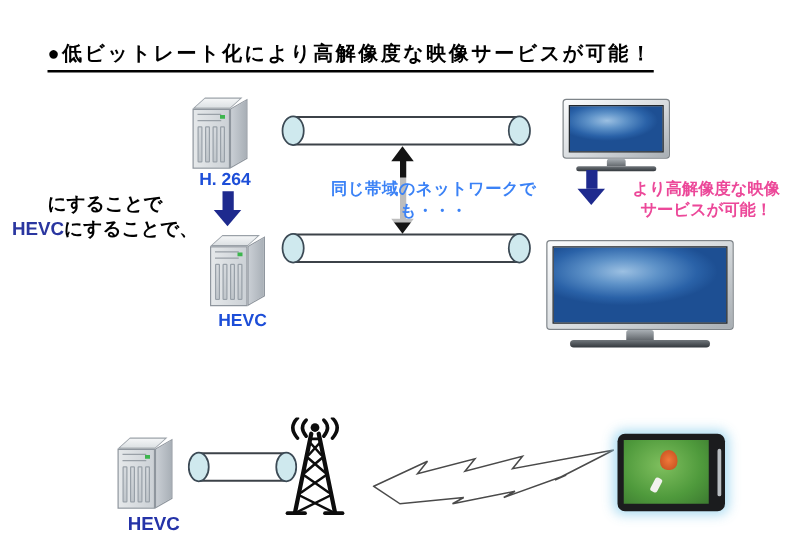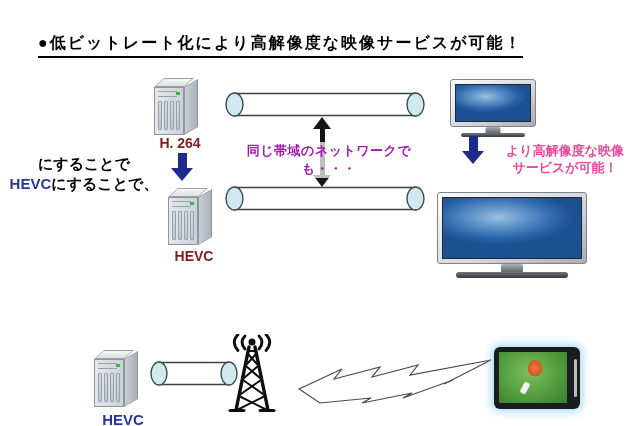--- a/index.html
+++ b/index.html
@@ -37,21 +37,21 @@
   .srv-vent {
     position:absolute; left:3px; top:3px; width:19px; height:6px;
     border-top:1px solid #99a0a7; border-bottom:1px solid #99a0a7;
   }
   .srv-led { position:absolute; right:3px; top:4px; width:4px; height:3px; background:#3db54e; }
   .srv-bays { position:absolute; left:3px; top:13px; bottom:4px; width:22px; display:flex; gap:2px; }
   .srv-bays i {
     flex:1; background:linear-gradient(#d6dade,#c0c6cb);
     border:1px solid #98a0a8; border-radius:1px;
   }
-  .srv-label { position:absolute; font-size:14px; text-align:center; color:#7f1d1d; }
+  .srv-label { position:absolute; font-size:14px; text-align:center; color:#1d4ed8; }
   .srv-label.blue { color:#2533a8; font-size:15px; }
 
   
   .tv { position:absolute; }
   .tv-frame {
     position:absolute; left:0; top:0; right:0;
     background:linear-gradient(150deg,#fbfcfd,#d6dadd 55%,#a8aeb3);
     border:1px solid #7e8489; border-radius:3px;
   }
   .tv-screen {
@@ -80,22 +80,22 @@
   }
   .blue-arrow { position:absolute; width:22px; }
   .ba-shaft { margin:0 auto; width:9px; height:15px; background:#1e2a8e; }
   .ba-head {
     width:0; height:0; margin:0 auto;
     border-left:11px solid transparent; border-right:11px solid transparent; border-top:13px solid #1e2a8e;
   }
 
   
   .net-note {
-    position:absolute; left:220px; top:126px; width:218px; z-index:2;
-    font-size:13px; letter-spacing:0.5px; color:#a21caf;
+    position:absolute; left:238px; top:126px; width:218px; z-index:2;
+    font-size:13px; letter-spacing:0.5px; color:#3b82f6;
     background:rgba(255,255,255,0.72); text-align:center;
   }
   .enc-note { position:absolute; left:8px; top:138px; width:152px; text-align:center; font-size:15px; line-height:1.3; color:#000; }
   .enc-note .hevc { color:#2a36a0; }
   .result-note { position:absolute; left:497px; top:127px; width:136px; text-align:center; font-size:13px; line-height:1.3; color:#ec4899; }
 
   
   .tablet {
     position:absolute; left:494px; top:331px; width:86px; height:62px;
     background:#1b1c1e; border-radius:6px;

